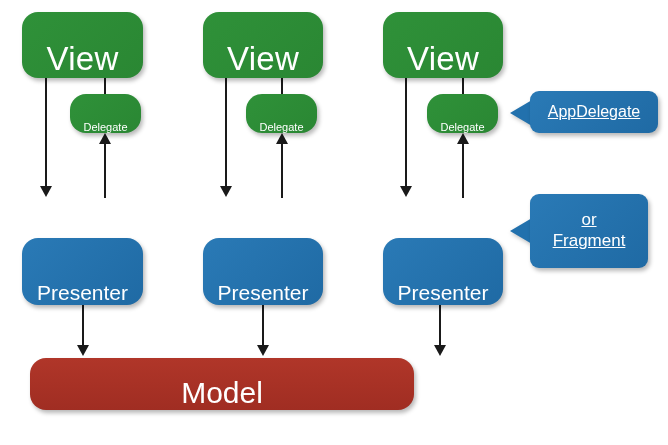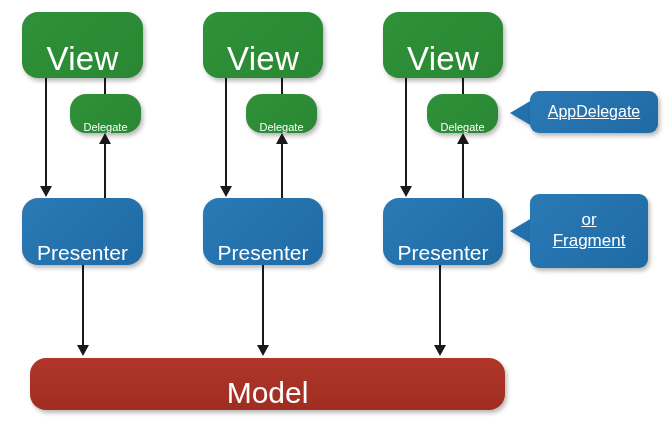--- a/index.html
+++ b/index.html
@@ -37,20 +37,21 @@
   }
   .node-delegate {
     background: #2a8b35;
     background-image: linear-gradient(135deg, #2f9139 0%, #2a8733 100%);
     font-size: 11px;
   }
   .node-presenter {
     background: #2271ad;
     background-image: linear-gradient(135deg, #2a7ab6 0%, #1f6aa4 100%);
     font-size: 21px;
+    margin-top: 40px;
   }
   .node-model {
     background: #a93226;
     background-image: linear-gradient(180deg, #b03629 0%, #a02d22 100%);
     font-size: 30px;
   }
   .conn-line {
     position: absolute;
     width: 2px;
     background: #1a1a1a;
@@ -164,21 +165,21 @@
   <div class="node node-view" style="left:383px; top:12px; width:120px; height:66px;">
     <span>View</span>
   </div>
   <div class="node node-delegate" style="left:427px; top:94px; width:71px; height:39px;">
     <span>Delegate</span>
   </div>
   <div class="node node-presenter" style="left:383px; top:198px; width:120px; height:67px;">
     <span>Presenter</span>
   </div>
 
-  <div class="node node-model" style="left:30px; top:358px; width:475px; height:52px;">
+  <div class="node node-model" style="left:30px; top:358px; width:384px; height:52px;">
     <span>Model</span>
   </div>
 
   <div class="callout-tail" style="left:510px; top:100px;"></div>
   <div class="callout" style="left:530px; top:91px; width:128px; height:42px; font-size:16px;">
     <span class="callout-line">AppDelegate</span>
   </div>
 
   <div class="callout-tail" style="left:510px; top:218px;"></div>
   <div class="callout" style="left:530px; top:194px; width:118px; height:74px; font-size:17px;">

